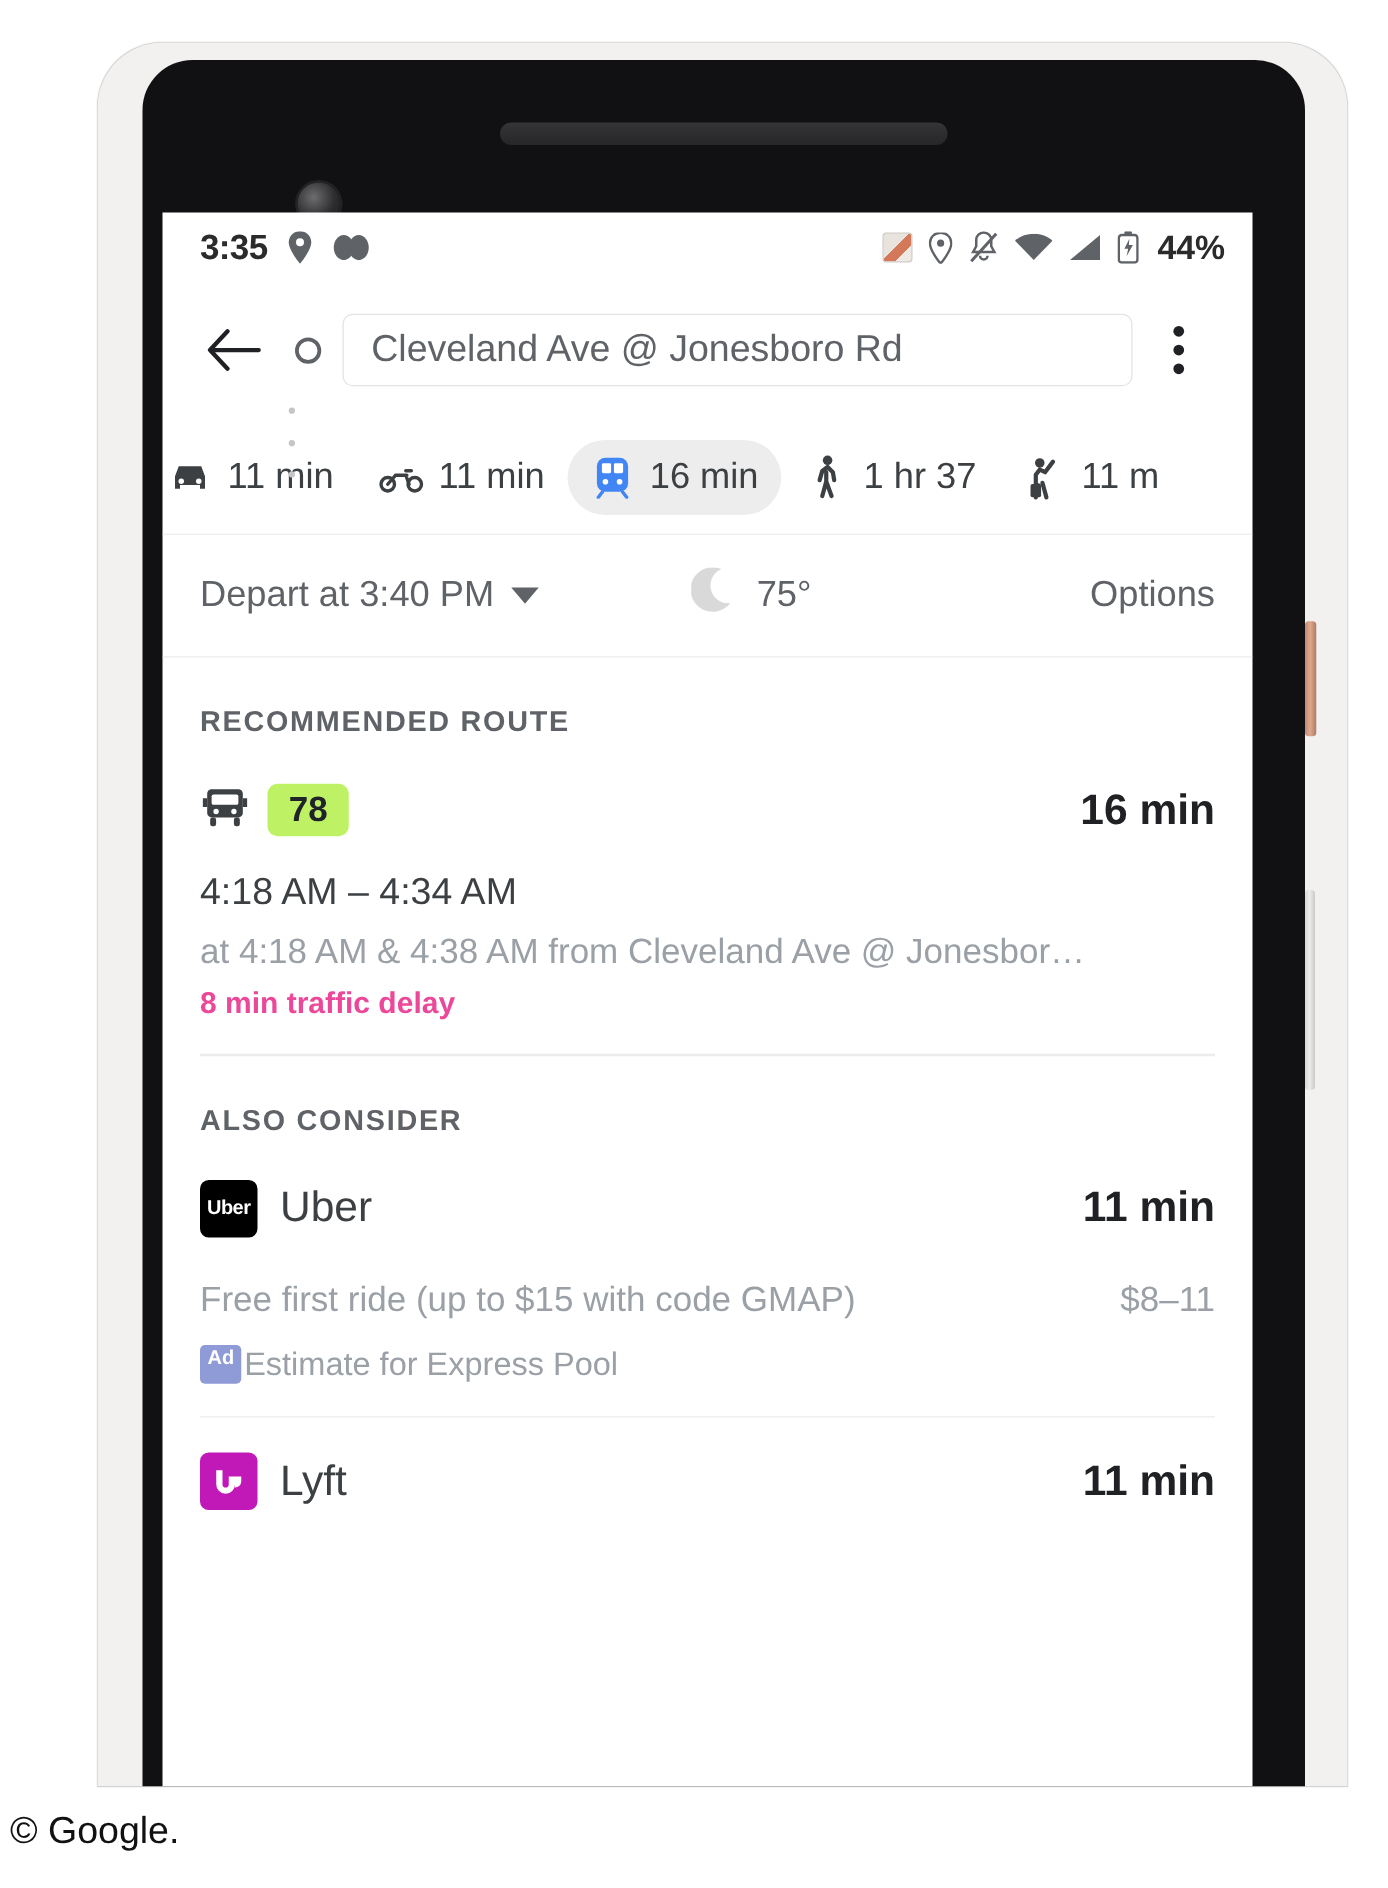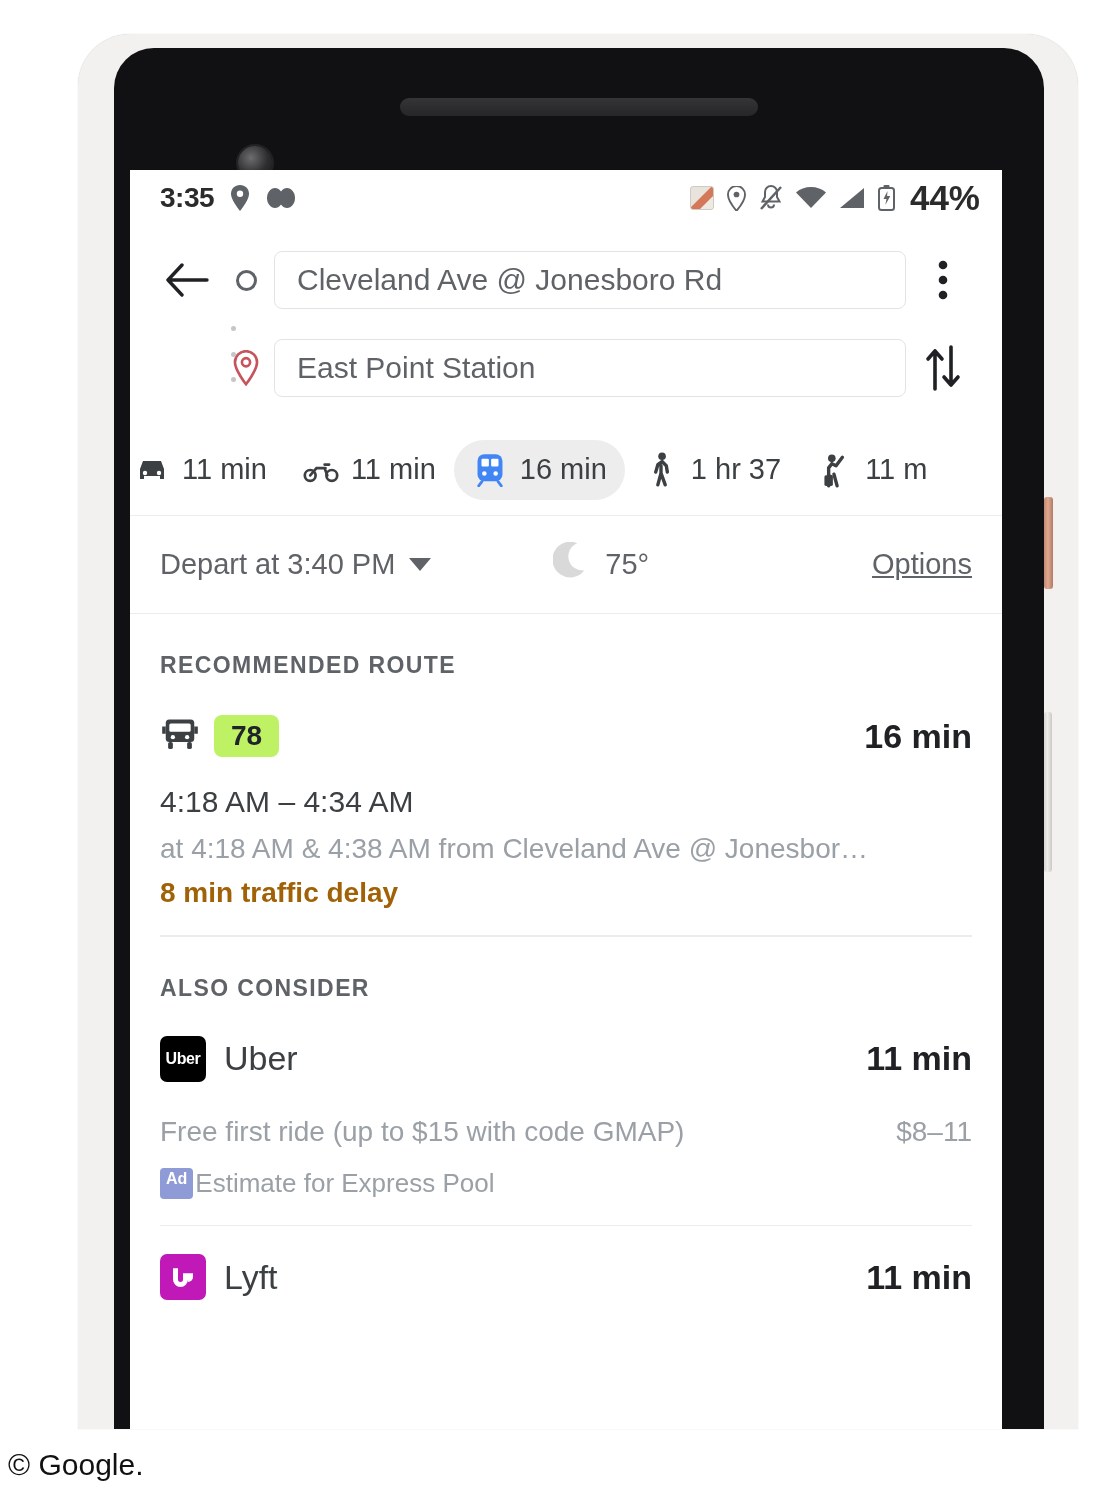--- a/index.html
+++ b/index.html
@@ -76,21 +76,21 @@
   .status-bar {
     height: 56px;
     display: flex;
     align-items: center;
     padding: 0 22px 0 30px;
     color: #3c4043;
   }
   .status-left { display: flex; align-items: center; gap: 16px; }
   .status-time { font-size: 28px; font-weight: 600; letter-spacing: -.5px; color: #2b2b2b; }
   .status-right { margin-left: auto; display: flex; align-items: center; gap: 13px; }
-  .status-battery-pct { font-size: 35px; font-weight: 600; color: #2b2b2b; margin-left: 2px; }
+  .status-battery-pct { font-size: 27px; font-weight: 600; color: #2b2b2b; margin-left: 2px; }
   .sicon { display: inline-flex; align-items: center; justify-content: center; }
   .sq-app {
     width: 24px; height: 24px; border-radius: 3px;
     background: linear-gradient(135deg,#e9e3dd 0 45%, #d4785a 46% 70%, #efe9e3 71%);
     border: 1px solid #cfcac4;
   }
 
   
   .route-header {
     padding: 10px 0 12px 0;
@@ -163,21 +163,21 @@
     display: flex;
     align-items: center;
     padding: 0 30px;
     border-bottom: 1.5px solid #ececec;
     font-size: 29px;
     color: #5f6368;
   }
   .depart-left { display: flex; align-items: center; gap: 14px; cursor: pointer; }
   .caret-down { width: 0; height: 0; border-left: 11px solid transparent; border-right: 11px solid transparent; border-top: 13px solid #5f6368; }
   .weather { display: flex; align-items: center; gap: 18px; margin-left: 122px; }
-  .options-link { margin-left: auto; color: #5f6368; font-size: 29px; cursor: pointer; text-decoration: underline; }
+  .options-link { margin-left: auto; color: #5f6368; font-size: 29px; cursor: pointer; }
 
   
   .section { padding: 0 30px; }
   .section-title {
     font-size: 23px;
     font-weight: 700;
     letter-spacing: 1.4px;
     color: #5f6368;
     padding-top: 38px;
     padding-bottom: 22px;
@@ -196,21 +196,21 @@
     font-size: 28px;
     font-weight: 700;
     border-radius: 8px;
     padding: 5px 17px;
     line-height: 1.15;
   }
   .route-duration { margin-left: auto; font-size: 34px; font-weight: 700; color: #202124; }
 
   .route-times { font-size: 30px; color: #3c4043; padding-top: 22px; }
   .route-sub { font-size: 28px; color: #9aa0a6; padding-top: 14px; white-space: nowrap; overflow: hidden; }
-  .route-delay { font-size: 28px; font-weight: 700; color: #a16207; padding-top: 12px; }
+  .route-delay { font-size: 24px; font-weight: 700; color: #ec4899; padding-top: 12px; }
 
   .consider-row { display: flex; align-items: center; padding: 12px 0 8px 0; cursor: pointer; }
   .brand-logo { width: 46px; height: 46px; border-radius: 7px; margin-right: 18px; display:flex; align-items:center; justify-content:center; overflow:hidden; }
   .uber-logo { background: #000; }
   .uber-logo span { color:#fff; font-size: 16px; font-weight: 700; letter-spacing: -.4px; }
   .lyft-logo { background: #c118b8; }
   .brand-name { font-size: 34px; color: #3c4043; }
   .brand-time { margin-left: auto; font-size: 34px; font-weight: 700; color: #202124; }
 
   .promo-row { display: flex; align-items: center; padding-top: 26px; }
@@ -319,36 +319,20 @@
             </svg>
         </div>
       </div>
 
       <div class="dots-connector">
         <i></i>
           <i></i>
           <i></i>
       </div>
 
-      <div class="field-row">
-        <div class="back-btn"></div>
-        <div class="dot-col">
-          <svg width="30" height="36" viewBox="0 0 24 30">
-              <path d="M12 1C6.9 1 2.8 5.1 2.8 10.2c0 6.6 9.2 18.3 9.2 18.3s9.2-11.7 9.2-18.3C21.2 5.1 17.1 1 12 1z" fill="none" stroke="#c5545c" stroke-width="2.2"></path>
-              <circle cx="12" cy="10.2" r="3.4" fill="none" stroke="#c5545c" stroke-width="2.2"></circle>
-            </svg>
-        </div>
-        <div class="field-box" placeholder="Choose destination">East Point Station</div>
-        <div class="trailing-btn">
-          <svg width="40" height="46" viewBox="0 0 40 46">
-              <path d="M12 44V6M12 6 5 14M12 6l7 8" fill="none" stroke="#202124" stroke-width="3.6" stroke-linecap="round" stroke-linejoin="round"></path>
-              <path d="M28 2v38m0 0 7-8m-7 8-7-8" fill="none" stroke="#202124" stroke-width="3.6" stroke-linecap="round" stroke-linejoin="round"></path>
-            </svg>
-        </div>
-      </div>
     </div>
 
     <div class="modes">
       <div class="mode first">
         <span class="mode-icon">
           <svg width="34" height="30" viewBox="0 0 34 30">
               <path d="M5 14l3-8h18l3 8v10h-4v-3H9v3H5V14z" fill="#3c4043"></path>
               <circle cx="10" cy="18" r="2.2" fill="#fff"></circle>
               <circle cx="24" cy="18" r="2.2" fill="#fff"></circle>
             </svg>

